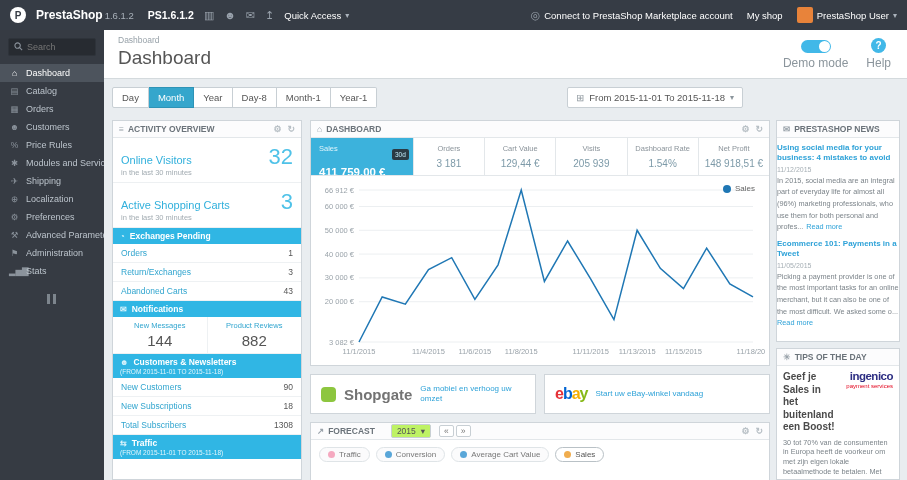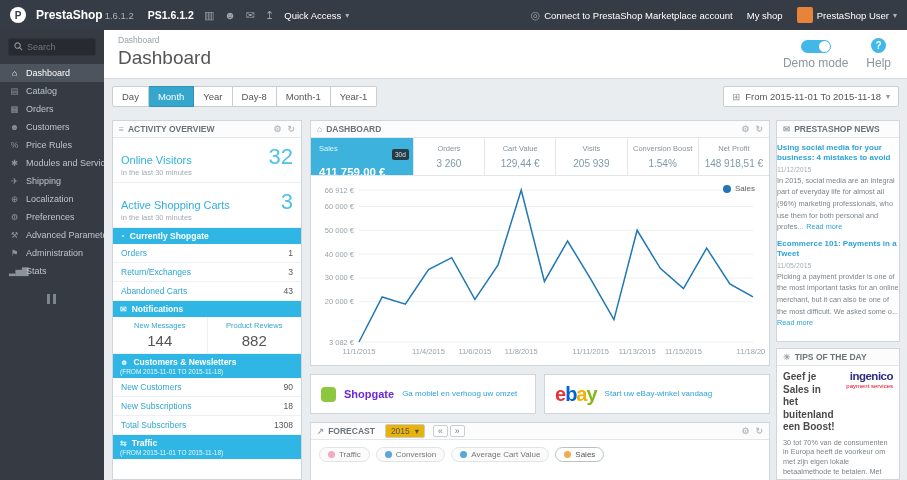--- a/index.html
+++ b/index.html
@@ -42,21 +42,21 @@
   .breadcrumb{position:absolute;top:5px;left:14px;font-size:8.5px;color:#98a2a9}
   .page-title{position:absolute;top:17px;left:14px;font-size:19px;font-weight:400;color:#555}
   .header-right{position:absolute;right:16px;top:8px;display:flex;gap:18px;text-align:center;align-items:flex-start}
   .toggle{width:30px;height:13px;background:#41b8e8;border-radius:7px;position:relative;margin:2px auto 0;cursor:pointer}
   .toggle .knob{position:absolute;right:1px;top:1px;width:11px;height:11px;border-radius:50%;background:#fff}
   .hr-label{font-size:12px;color:#8b959c;margin-top:3px}
   .help-circle{width:15px;height:15px;border-radius:50%;background:#41b8e8;color:#fff;font-size:10px;
           line-height:15px;margin:0 auto;font-weight:bold;cursor:pointer}
 
   
-  .toolbar{position:absolute;top:86px;left:112px;width:787px;height:22px;display:flex;align-items:flex-start}
+  .toolbar{position:absolute;top:86px;left:112px;width:631px;height:22px;display:flex;align-items:center}
   .range-group{display:flex}
   .range-btn{background:#fff;border:1px solid #c8cfd4;border-left:none;padding:4px 9px;font-size:9.5px;
           color:#555;cursor:pointer}
   .range-btn.first{border-left:1px solid #c8cfd4;border-radius:2px 0 0 2px}
   .range-btn.last{border-radius:0 2px 2px 0}
   .range-btn.active{background:#35a6cc;border-color:#2e93b6;color:#fff}
   .date-btn{margin-left:auto;background:#fff;border:1px solid #c8cfd4;border-radius:2px;padding:4px 8px;
           font-size:9.5px;color:#555;display:flex;gap:5px;align-items:center;cursor:pointer}
   .date-btn .cal{color:#8b959c}
 
@@ -106,29 +106,29 @@
   .kpi-badge:empty{display:none}
   .chart-wrap{position:relative;padding:4px 2px 0}
   .chart-legend{position:absolute;top:8px;right:14px;font-size:8px;color:#666;display:flex;align-items:center;gap:4px}
   .chart-legend .dot{width:8px;height:8px;border-radius:50%;background:#1f77b4;display:inline-block}
   svg .tick{font-size:7.5px;fill:#9aa3aa;font-family:"Liberation Sans",sans-serif}
 
   
   .promos{position:absolute;left:310px;top:374px;width:460px;height:40px;display:flex;gap:8px}
   .promo{flex:1;background:#fff;border:1px solid #cfd5da;display:flex;align-items:center;padding:0 10px;gap:8px;cursor:pointer}
   .shopgate-mark{width:15px;height:15px;border-radius:4px;background:#8dc63f;flex:0 0 auto}
-  .shopgate-text{font-size:11px;font-weight:bold;color:#6d28d9}
+  .shopgate-text{font-size:15px;font-weight:bold;color:#737373}
   .promo-link{color:#2ea2d8;font-size:8px;line-height:1.2}
-  .ebay-logo{font-size:20px;font-weight:bold;letter-spacing:-1px}
+  .ebay-logo{font-size:16px;font-weight:bold;letter-spacing:-1px}
   .ebay-logo .e{color:#e53238}.ebay-logo .b{color:#0064d2}.ebay-logo .a{color:#f5af02}.ebay-logo .y{color:#86b817}
 
   
   .forecast{left:310px;top:422px;width:460px;height:80px}
-  .year-select{border:1px solid #c8cfd4;border-radius:2px;background:#eab308;padding:1px 5px;font-size:8.5px;
-          color:#555;display:flex;align-items:center;gap:5px;margin-left:6px;cursor:pointer;font-weight:normal}
+  .year-select{border:1px solid #c8cfd4;border-radius:2px;background:#bef264;padding:1px 5px;font-size:8.5px;
+          color:#555;display:flex;align-items:center;gap:5px;margin-left:12px;cursor:pointer;font-weight:normal}
   .arrow-btn{border:1px solid #c8cfd4;border-radius:2px;background:#fff;padding:0 4px;font-size:8.5px;
           color:#777;cursor:pointer;font-weight:normal}
   .nav-arrows{display:flex;gap:2px;margin-left:4px}
   .forecast-legend{display:flex;gap:6px;padding:7px 8px}
   .leg-btn{display:flex;align-items:center;gap:4px;border:1px solid #dfe4e7;background:#fbfbfc;border-radius:9px;
           padding:2px 8px;font-size:8px;color:#777;cursor:pointer;white-space:nowrap}
   .leg-btn.active{background:#fff;border-color:#b9c1c6;color:#555}
   .leg-dot{width:7px;height:7px;border-radius:50%;background:#ccc;display:inline-block}
 
   
@@ -297,21 +297,21 @@
     <div class="big-stat">
       <div class="bs-row">
         <span class="bs-label">Active Shopping Carts</span>
         <span class="bs-value">3</span>
       </div>
       <div class="bs-sub">in the last 30 minutes</div>
     </div>
 
     <div class="sec-hd">
       <span class="sec-ico">◔</span>
-      <span>Currently Shopgate</span>
+      <span>Exchanges Pending</span>
     </div>
     <div class="a-row">
       <span class="a-label">Orders</span>
       <span class="a-val">1</span>
     </div>
     <div class="a-row">
       <span class="a-label">Return/Exchanges</span>
       <span class="a-val">3</span>
     </div>
     <div class="a-row">
@@ -377,32 +377,32 @@
       </span>
     </div>
     <div class="kpi-row">
       <div class="kpi active">
         <div class="kpi-label">Sales</div>
         <div class="kpi-value">411 759,00 €</div>
         <span class="kpi-badge">30d</span>
       </div>
       <div class="kpi">
         <div class="kpi-label">Orders</div>
-        <div class="kpi-value">3 260</div>
+        <div class="kpi-value">3 181</div>
       </div>
       <div class="kpi">
         <div class="kpi-label">Cart Value</div>
         <div class="kpi-value">129,44 €</div>
       </div>
       <div class="kpi">
         <div class="kpi-label">Visits</div>
         <div class="kpi-value">205 939</div>
       </div>
       <div class="kpi">
-        <div class="kpi-label">Conversion Boost</div>
+        <div class="kpi-label">Dashboard Rate</div>
         <div class="kpi-value">1.54%</div>
       </div>
       <div class="kpi">
         <div class="kpi-label">Net Profit</div>
         <div class="kpi-value">148 918,51 €</div>
       </div>
     </div>
     <div class="chart-wrap">
       <div class="chart-legend">
         <span class="dot" style="background: rgb(31, 119, 180);"></span>

